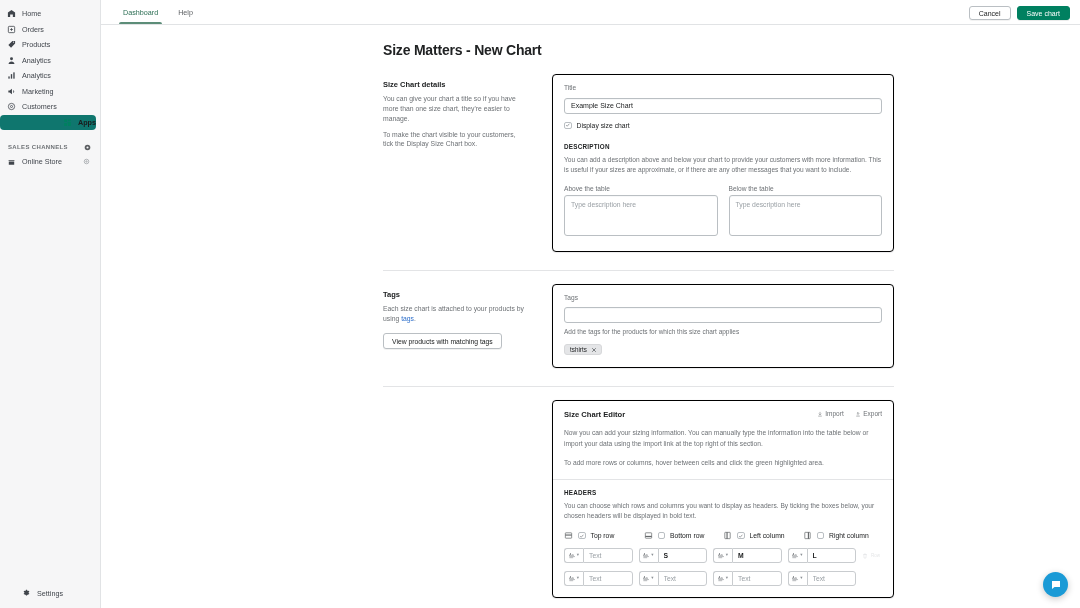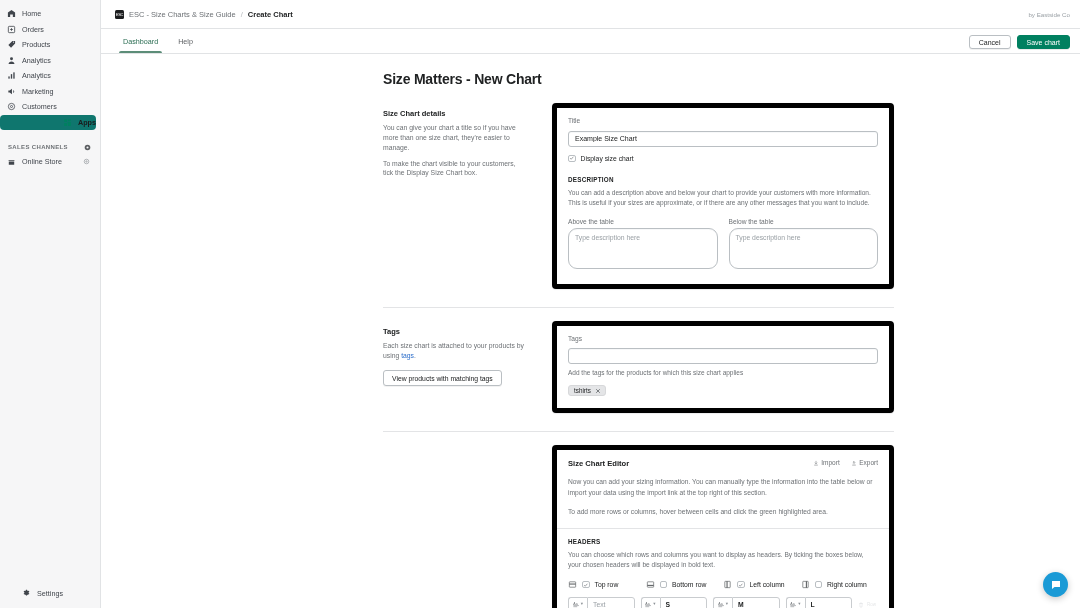--- a/index.html
+++ b/index.html
@@ -108,21 +108,21 @@
     padding-top: 17px; padding-bottom: 16px; letter-spacing: -.2px;
   }
 
   .sec { display: flex; gap: 9px; padding-bottom: 10px; }
   .sec-aside { width: 160px; flex: 0 0 160px; padding-right: 16px; padding-top: 6px; }
   .sec-aside h3 { font-size: 7.5px; font-weight: bold; color: #202223; margin-bottom: 5px; }
   .sec-aside p { font-size: 6.8px; color: #6d7175; line-height: 1.45; margin-bottom: 6px; }
   .sec-aside p:last-child { margin-bottom: 0; }
   .lnk { color: #2c6ecb; }
   .card {
-    flex: 1 1 auto; background: #fff; border: 5px solid #000000;
+    flex: 1 1 auto; background: #fff; border: 1px solid #000000;
     border-radius: 4px; box-shadow: 0 0 2px rgba(22,29,37,.05), 0 1px 1px rgba(22,29,37,.07);
     min-width: 0;
   }
   .card-pad { padding: 9px 11px 11px 11px; }
   .divider { height:1px; background:#e3e4e6; }
 
   .lbl { font-size: 6.6px; color: #6d7175; margin-bottom: 3px; display:block; }
   .inp {
     width: 100%; height: 16px; border: 1px solid #babfc3; border-radius: 3px;
     background: #fff; font-size: 7px; color: #202223;
@@ -140,21 +140,21 @@
   .chk-lbl { font-size: 6.8px; color: #202223; }
 
   .kicker {
     font-size: 6.3px; font-weight: bold; color: #202223;
     letter-spacing: .25px; margin-top: 14px; margin-bottom: 5px;
   }
   .helptext { font-size: 6.6px; color: #6d7175; line-height: 1.5; }
   .two-col { display:flex; gap: 11px; margin-top: 10px; }
   .two-col > div { flex: 1 1 0; min-width: 0; }
   .ta {
-    width: 100%; height: 41px; border: 1px solid #babfc3; border-radius: 9px;
+    width: 100%; height: 41px; border: 1px solid #babfc3; border-radius: 3px;
     background:#fff; font-size: 6.8px; color: #202223; padding: 5px 6px;
     resize: none; font-family: "Liberation Sans", sans-serif;
     box-shadow: inset 0 1px 0 rgba(99,115,129,.05);
   }
   .ta::placeholder { color: #9aa0a5; }
 
   .sec-sep { height:1px; background:#e3e4e6; margin: 8px 0 13px 0; }
 
   .btn-aside {
     display:inline-flex; align-items:center; justify-content:center;
@@ -339,29 +339,20 @@
               <path d="M8.8 1.5h2.4l.4 2.1 1.6.9 2-.8 1.2 2-1.6 1.4v1.8l1.6 1.4-1.2 2-2-.8-1.6.9-.4 2.1H8.8l-.4-2.1-1.6-.9-2 .8-1.2-2 1.6-1.4V7.1L3.6 5.7l1.2-2 2 .8 1.6-.9z"></path>
             </svg>
           </span>
         <span>Settings</span>
       </div>
     </div>
   </nav>
 
   <section class="main">
 
-    <header class="topbar">
-      <div class="crumbs">
-        <span class="app-badge">ESC</span>
-        <span class="crumb-app">ESC - Size Charts &amp; Size Guide</span>
-        <span class="crumb-sep">/</span>
-        <span class="crumb-cur">Create Chart</span>
-      </div>
-      <div class="byline">by Eastside Co</div>
-    </header>
 
     <div class="tabbar">
       <div class="tabs">
         <div class="tab active">
             <span>Dashboard</span>
           </div>
         <div class="tab">
             <span>Help</span>
           </div>
       </div>

